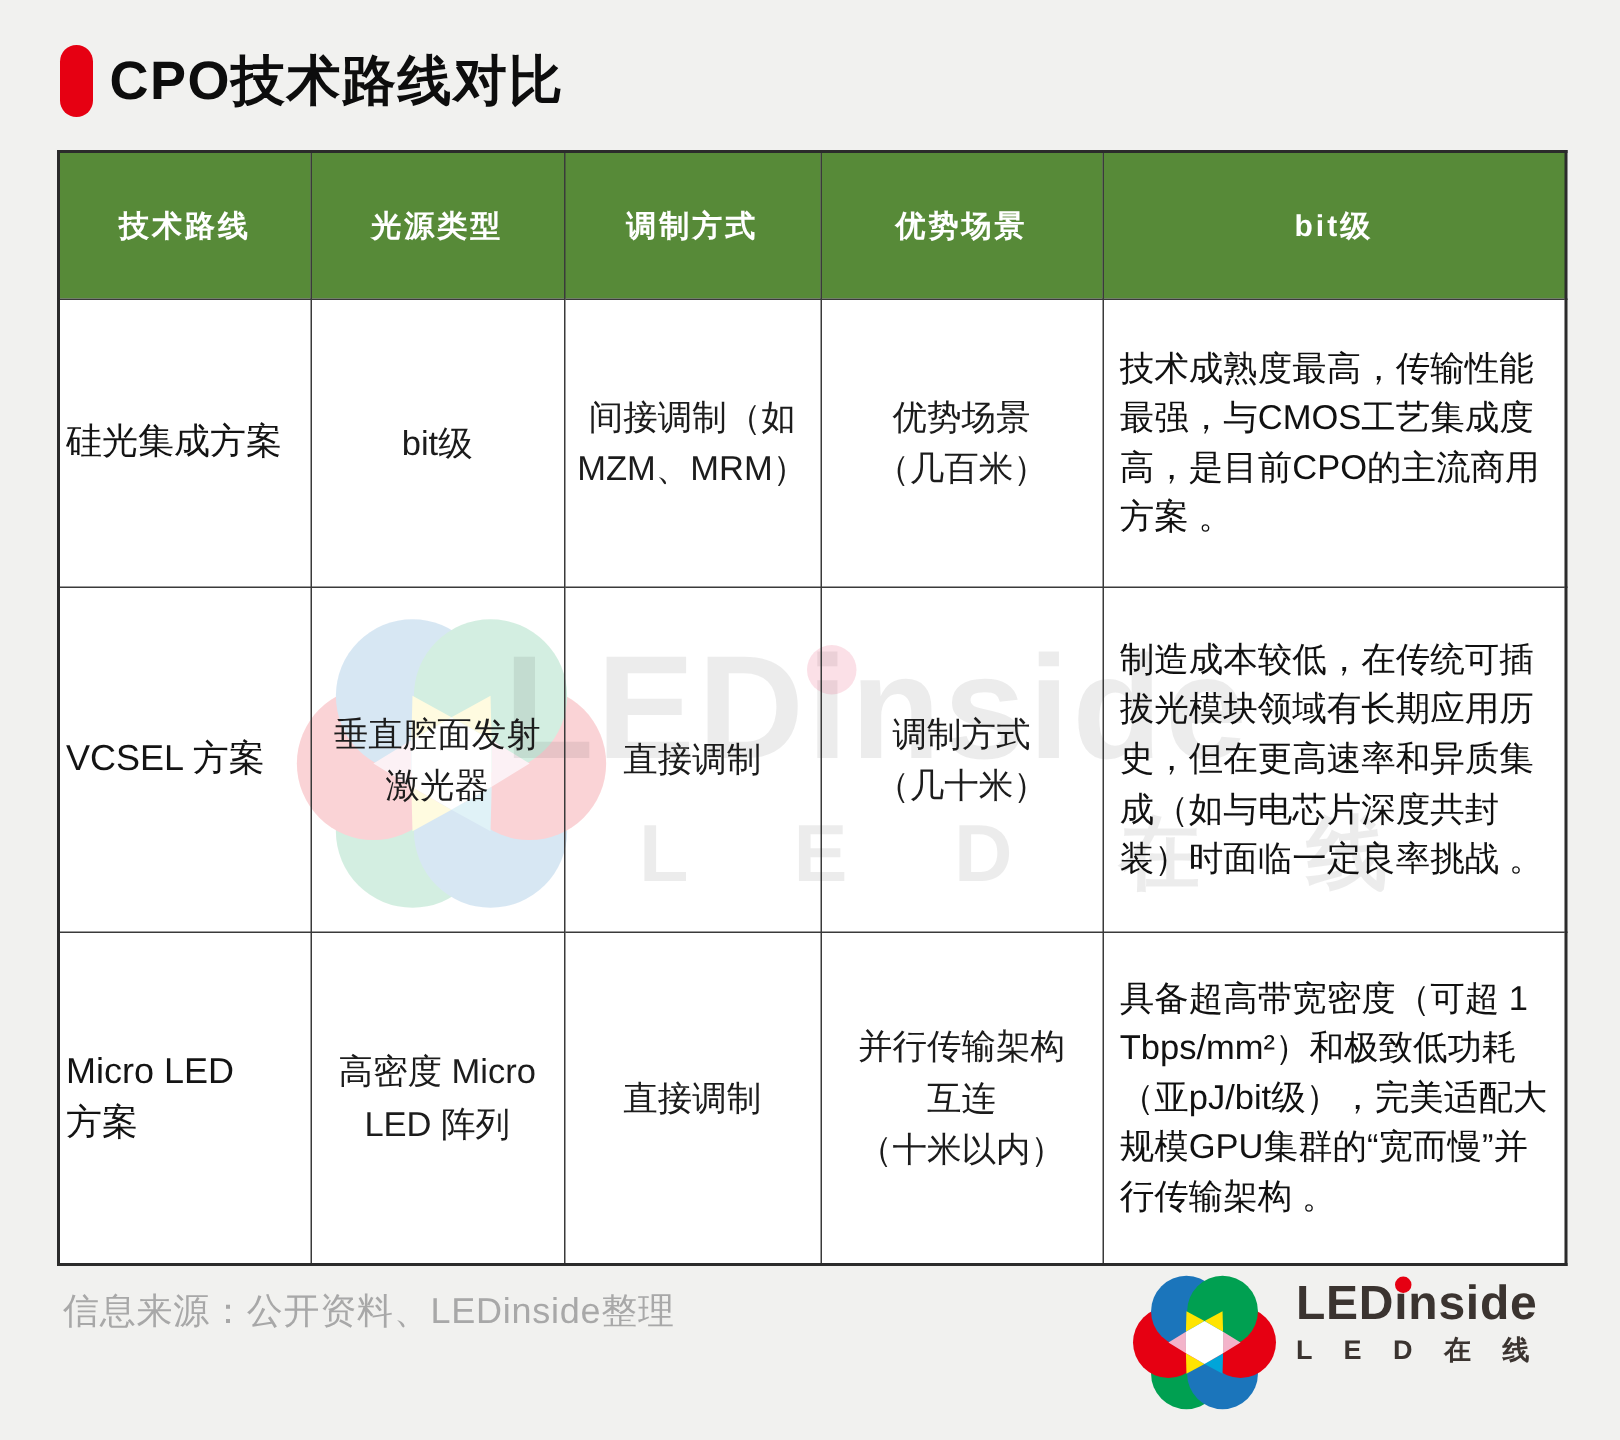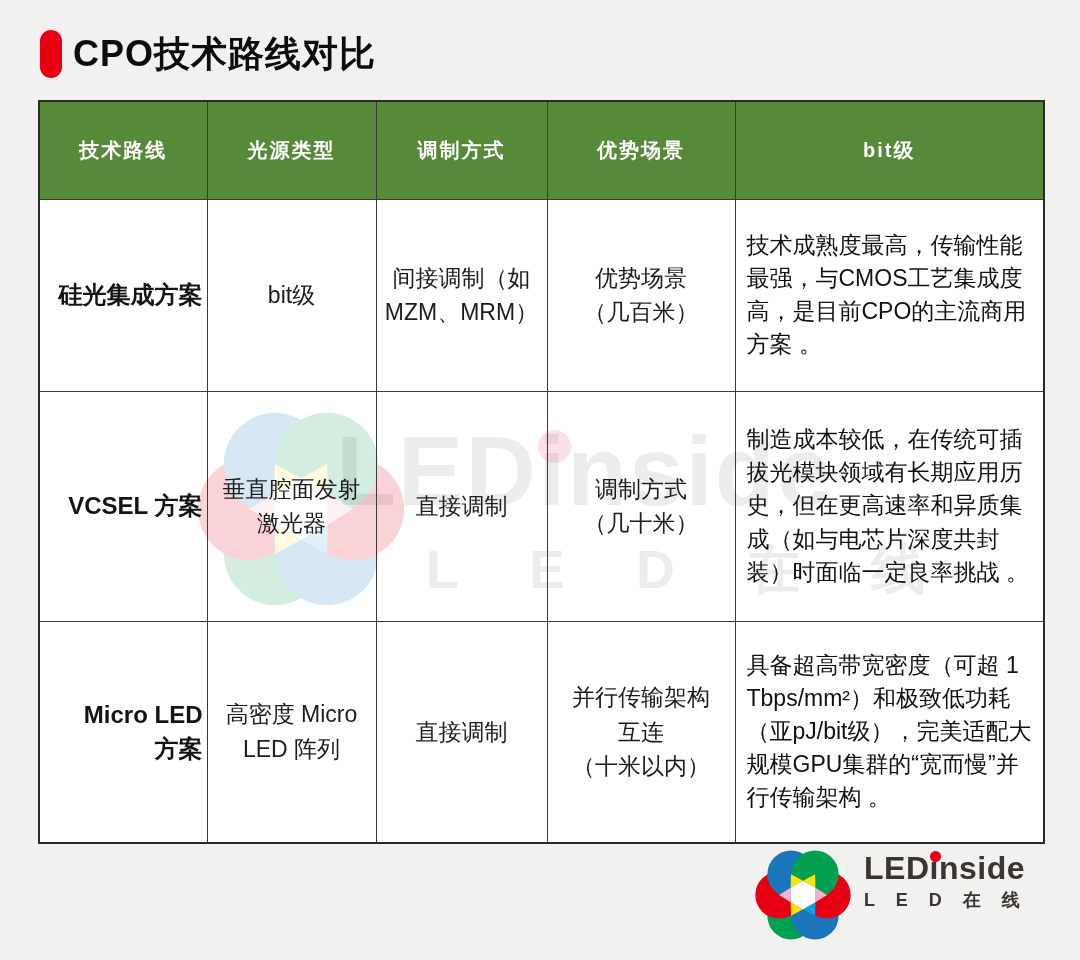--- a/index.html
+++ b/index.html
@@ -39,22 +39,22 @@
   thead tr { height: 98px; }
   tr.r1 { height: 192px; }
   tr.r2 { height: 230px; }
   tr.r3 { height: 222px; }
   thead th {
     background: #578a38; color: #ffffff;
     font-size: 20px; font-weight: 700; letter-spacing: 2px;
     text-align: center; vertical-align: middle;
   }
   tbody th.route {
-    font-size: 24px; font-weight: 700; color: #141414;
-    text-align: right; vertical-align: middle; white-space: pre-line;
+    font-size: 24px; font-weight: 400; color: #141414;
+    text-align: left; vertical-align: middle; white-space: pre-line;
     line-height: 1.4; padding: 6px 4px;
   }
   td.c {
     font-size: 23px; color: #1c1c1c; text-align: center;
     vertical-align: middle; white-space: pre-line; line-height: 1.5;
     padding: 0 4px;
   }
   td.features {
     font-size: 23px; color: #111111; text-align: left;
     vertical-align: middle; line-height: 1.44;
@@ -181,20 +181,21 @@
           <td class="c">直接调制</td>
           <td class="c">并行传输架构
 互连
 （十米以内）</td>
           <td class="features">具备超高带宽密度（可超 1 Tbps/mm²）和极致低功耗（亚pJ/bit级），完美适配大规模GPU集群的“宽而慢”并行传输架构 。</td>
         </tr>
       </tbody>
     </table>
   </div>
 
+  <div class="source-line">信息来源：公开资料、LEDinside整理</div>
 
   <div class="logo">
     <svg class="logo-flower" viewBox="-55 -55 110 110">
       <circle cx="-13.5" cy="23.4" r="26.5" fill="#00a051"></circle>
       <circle cx="13.5" cy="23.4" r="26.5" fill="#1b75bb"></circle>
       <circle cx="-27" cy="0" r="26.5" fill="#e60012"></circle>
       <circle cx="27" cy="0" r="26.5" fill="#e60012"></circle>
       <circle cx="-13.5" cy="-23.4" r="26.5" fill="#1b75bb"></circle>
       <circle cx="13.5" cy="-23.4" r="26.5" fill="#00a051"></circle>
       <polygon points="13.9,-8 27,0 13.9,8" fill="#f3b3ca"></polygon>

